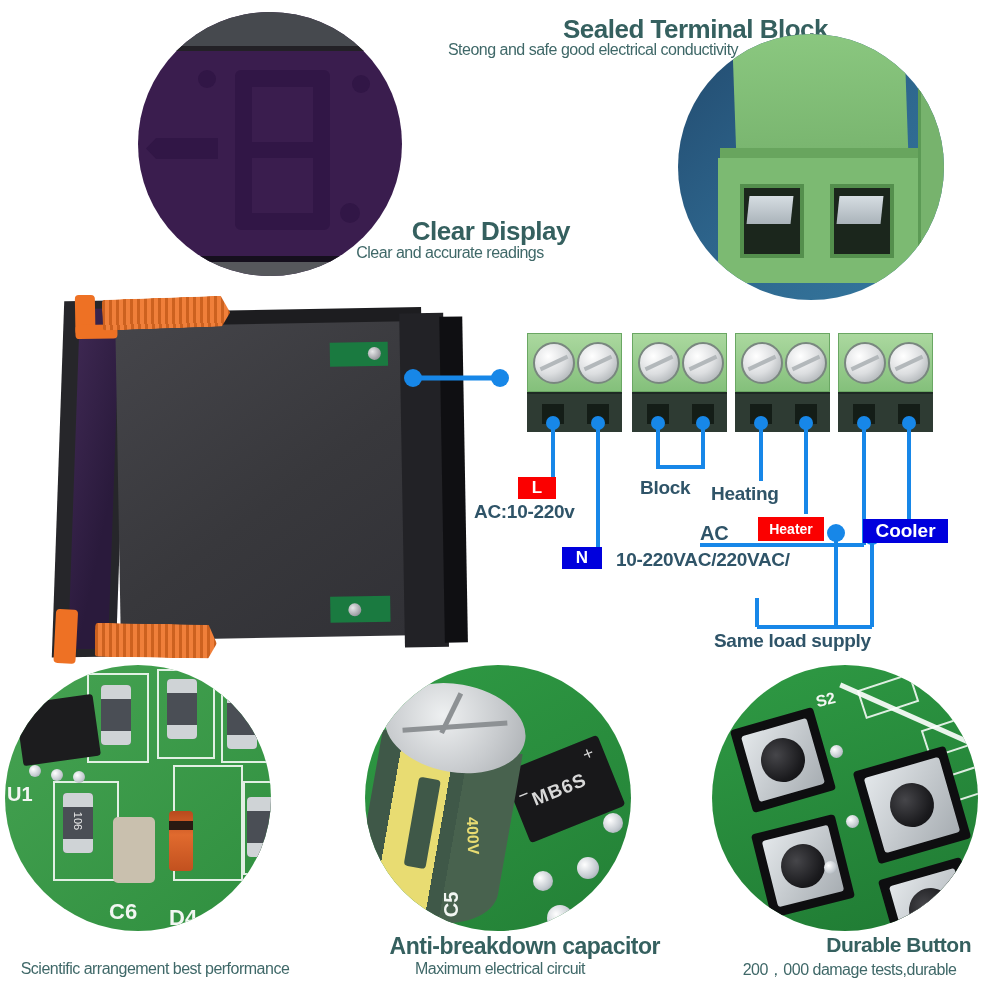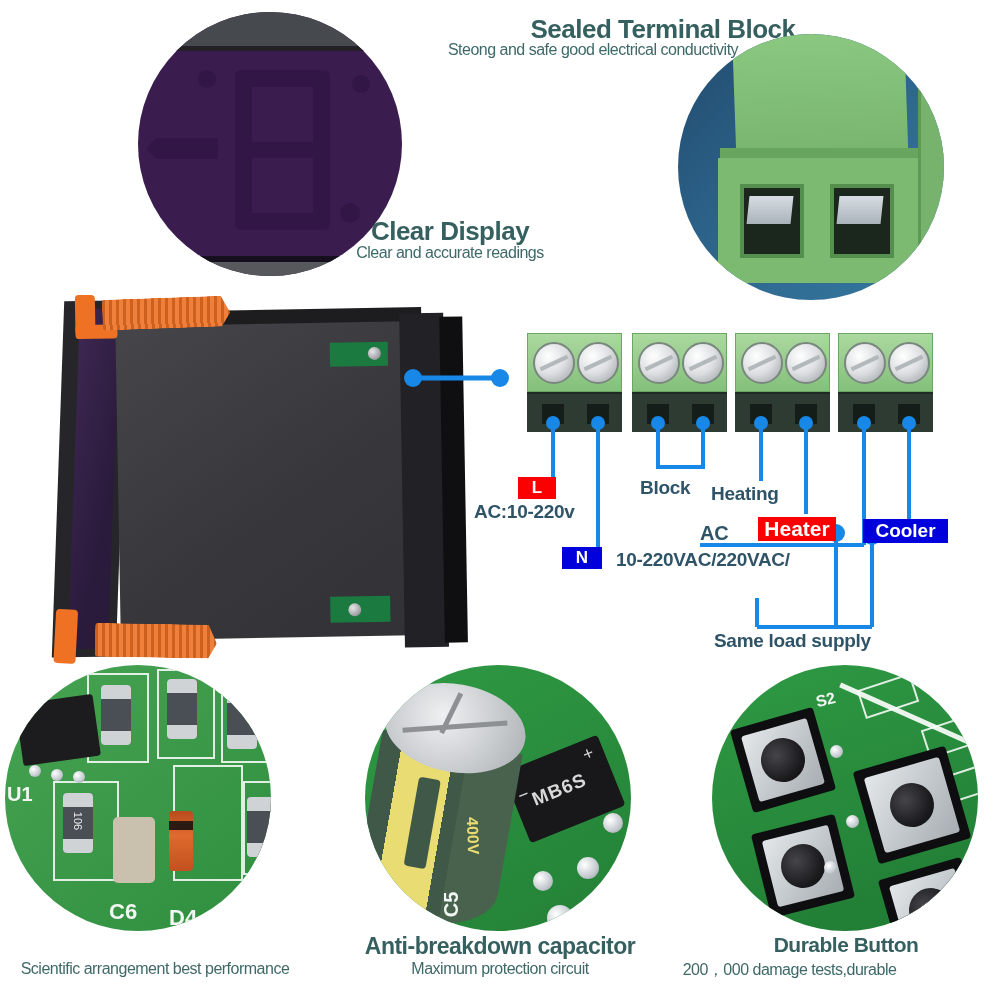--- a/index.html
+++ b/index.html
@@ -1,21 +1,21 @@
 <!DOCTYPE html>
 <html><head>
 <meta charset="utf-8">
 <style>
   html,body{margin:0;padding:0;background:#ffffff;}
   .canvas{position:relative;width:1000px;height:1000px;background:#ffffff;overflow:hidden;
           font-family:"Liberation Sans", sans-serif;}
   .abs{position:absolute;}
 
   
-  .h-title{font-weight:bold;color:#35605f;text-align:center;letter-spacing:-0.5px;}
+  .h-title{font-weight:bold;color:#35605f;text-align:right;letter-spacing:-0.5px;}
   .h-sub{color:#3f6868;text-align:center;letter-spacing:-0.5px;}
 
   
   .circle{position:absolute;border-radius:50%;overflow:hidden;}
 
   
   .disp-bg{position:absolute;inset:0;background:#3a1d4e;}
   .disp-band-top{position:absolute;left:0;top:0;width:100%;height:34px;background:#46494e;border-bottom:5px solid #232126;}
   .disp-band-bot{position:absolute;left:0;top:244px;width:100%;height:30px;background:#56585c;border-top:6px solid #150f1d;}
   .seg8{position:absolute;left:97px;top:58px;width:95px;height:160px;border:17px solid #311646;box-sizing:border-box;border-radius:6px;}
@@ -243,21 +243,21 @@
         <circle cx="872" cy="536" r="9"></circle>
     </g>
   </svg>
 
   <div class="abs tagbox tag-red lbl" style="left:518px;top:477px;width:38px;height:22px;">L</div>
   <div class="abs wire-txt lbl" style="left:474px;top:501px;font-size:19px;">AC:10-220v</div>
   <div class="abs tagbox tag-blue lbl" style="left:562px;top:547px;width:40px;height:22px;">N</div>
   <div class="abs wire-txt lbl" style="left:640px;top:477px;font-size:19px;">Block</div>
   <div class="abs wire-txt lbl" style="left:711px;top:483px;font-size:19px;">Heating</div>
   <div class="abs wire-txt lbl" style="left:700px;top:522px;font-size:20px;">AC</div>
-  <div class="abs tagbox tag-red lbl" style="left:758px;top:517px;width:78px;height:24px;line-height:24px;font-size:21px;">Heater</div>
+  <div class="abs tagbox tag-red lbl" style="left:758px;top:517px;width:66px;height:24px;line-height:24px;font-size:14px;">Heater</div>
   <div class="abs tagbox tag-blue lbl" style="left:863px;top:519px;width:85px;height:24px;line-height:24px;font-size:19px;">Cooler</div>
   <div class="abs wire-txt lbl" style="left:616px;top:549px;font-size:19px;">10-220VAC/220VAC/</div>
   <div class="abs wire-txt lbl" style="left:714px;top:630px;font-size:19px;">Same load supply</div>
 
   <div class="circle" style="left:5px;top:665px;width:266px;height:266px;">
     <div class="pcb-bg"></div>
     <div class="silk" style="left:82px;top:8px;width:58px;height:86px;"></div>
     <div class="silk" style="left:152px;top:4px;width:54px;height:86px;"></div>
     <div class="silk" style="left:216px;top:14px;width:50px;height:80px;"></div>
     <div class="silk" style="left:48px;top:116px;width:62px;height:96px;"></div>
@@ -328,18 +328,18 @@
       <div class="tact-cap"></div>
     </div>
     <div class="pin" style="left:118px;top:80px;width:13px;height:13px;"></div>
     <div class="pin" style="left:134px;top:150px;width:13px;height:13px;"></div>
     <div class="pin" style="left:112px;top:196px;width:13px;height:13px;"></div>
   </div>
 
   <div class="abs h-sub" style="left:0px;top:960px;width:310px;font-size:16px;">Scientific arrangement best performance</div>
 
   <div class="abs h-title" style="left:340px;top:933px;width:320px;font-size:23px;">Anti-breakdown capacitor</div>
-  <div class="abs h-sub" style="left:340px;top:960px;width:320px;font-size:16px;">Maximum protection circuit</div>
+  <div class="abs h-sub" style="left:340px;top:960px;width:320px;font-size:16px;">Maximum electrical circuit</div>
 
   <div class="abs h-title" style="left:721px;top:933px;width:250px;font-size:21px;">Durable Button</div>
-  <div class="abs h-sub" style="left:642px;top:960px;width:295px;font-size:16px;">200，000 damage tests,durable</div>
+  <div class="abs h-sub" style="left:702px;top:960px;width:295px;font-size:16px;">200，000 damage tests,durable</div>
 
 </div>
 
 </body></html>

